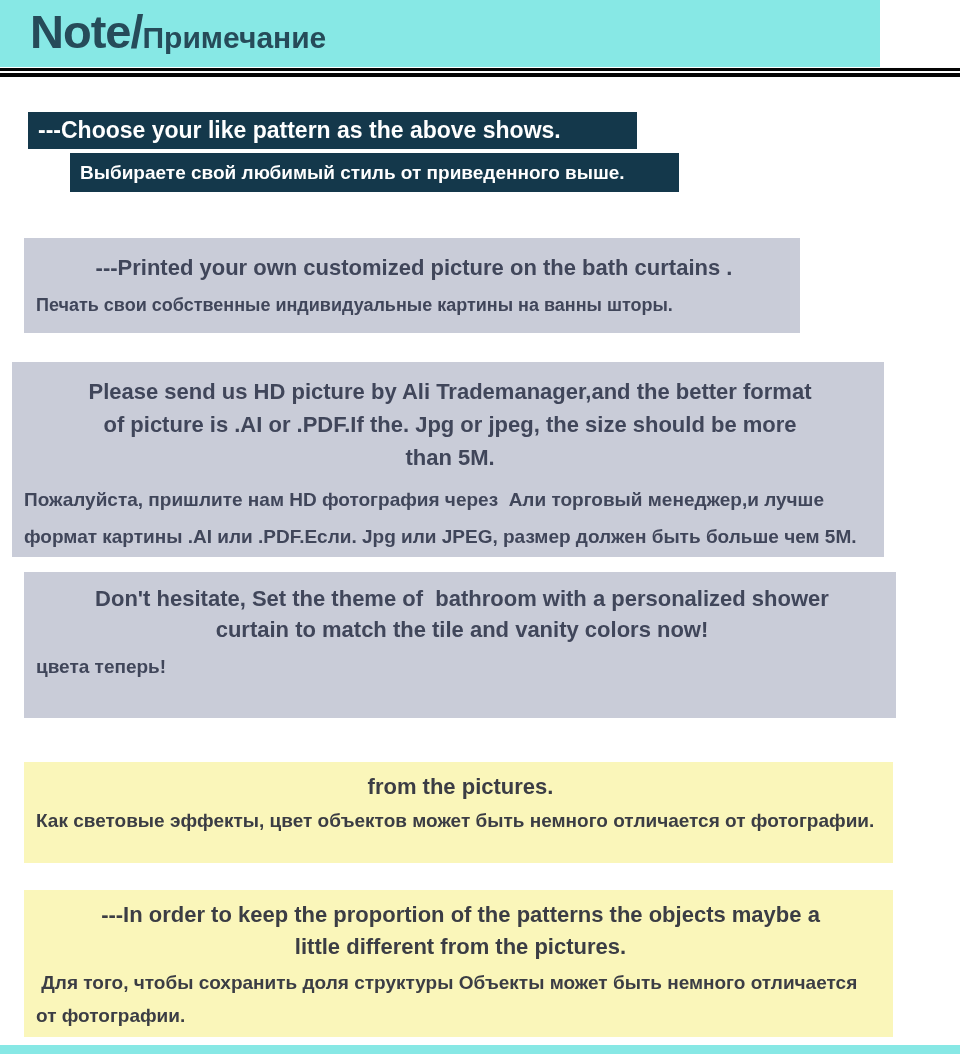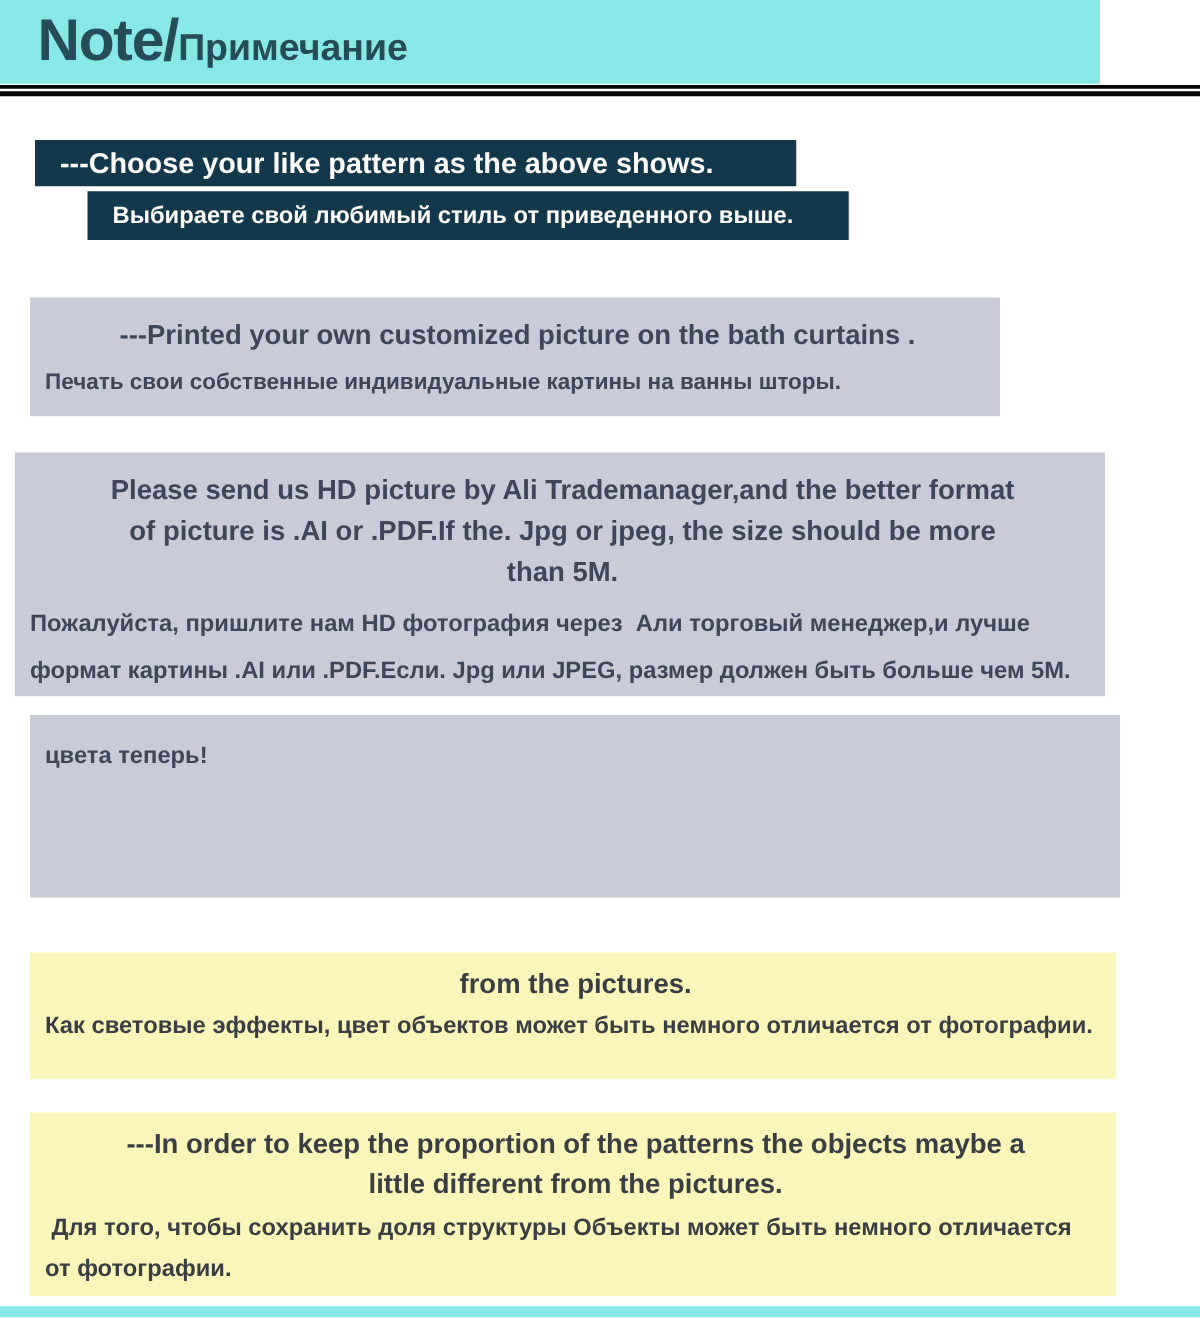--- a/index.html
+++ b/index.html
@@ -15,21 +15,21 @@
   }
   .title-en{font-size:47px;line-height:64px;letter-spacing:-1px;}
   .title-ru{font-size:30px;}
   .rule{position:absolute;left:0;width:960px;background:var(--rule);}
   .rule1{top:68px;height:3px;}
   .rule2{top:73px;height:4px;}
   
   .darkbar{
     position:absolute;left:28px;width:609px;background:var(--dark_bar_bg);
     color:var(--dark_bar_text);display:flex;align-items:center;
-    padding-left:20px;box-sizing:border-box;white-space:pre;
+    padding-left:10px;box-sizing:border-box;white-space:pre;
   }
   .bar1{top:112px;height:37px;font-size:23px;}
   .bar2{top:153px;height:39px;font-size:19px;margin-left:42px;}
   
   .graybox{
     position:absolute;background:var(--gray_box_bg);color:var(--gray_box_text);
     box-sizing:border-box;padding-left:12px;padding-right:8px;
   }
   .box-printed{left:24px;top:238px;width:776px;height:95px;padding-top:14px;}
   .box-send{left:12px;top:362px;width:872px;height:195px;padding-top:13px;}
@@ -94,20 +94,24 @@
       <div class="ln">of picture is .AI or .PDF.If the. Jpg or jpeg, the size should be more</div>
       <div class="ln">than 5M.</div>
     </div>
     <div class="ru">
       <div class="ln">Пожалуйста, пришлите нам HD фотография через  Али торговый менеджер,и лучше</div>
       <div class="ln">формат картины .AI или .PDF.Если. Jpg или JPEG, размер должен быть больше чем 5M.</div>
     </div>
   </div>
 
   <div class="graybox box-hesitate">
+    <div class="en22">
+      <div class="ln">Don't hesitate, Set the theme of  bathroom with a personalized shower</div>
+      <div class="ln">curtain to match the tile and vanity colors now!</div>
+    </div>
     <div class="ru">
       <div class="ln">цвета теперь!</div>
     </div>
   </div>
 
   <div class="yellowbox box-lighting">
     <div class="en22">
       <div class="ln">from the pictures.</div>
     </div>
     <div class="ru">

